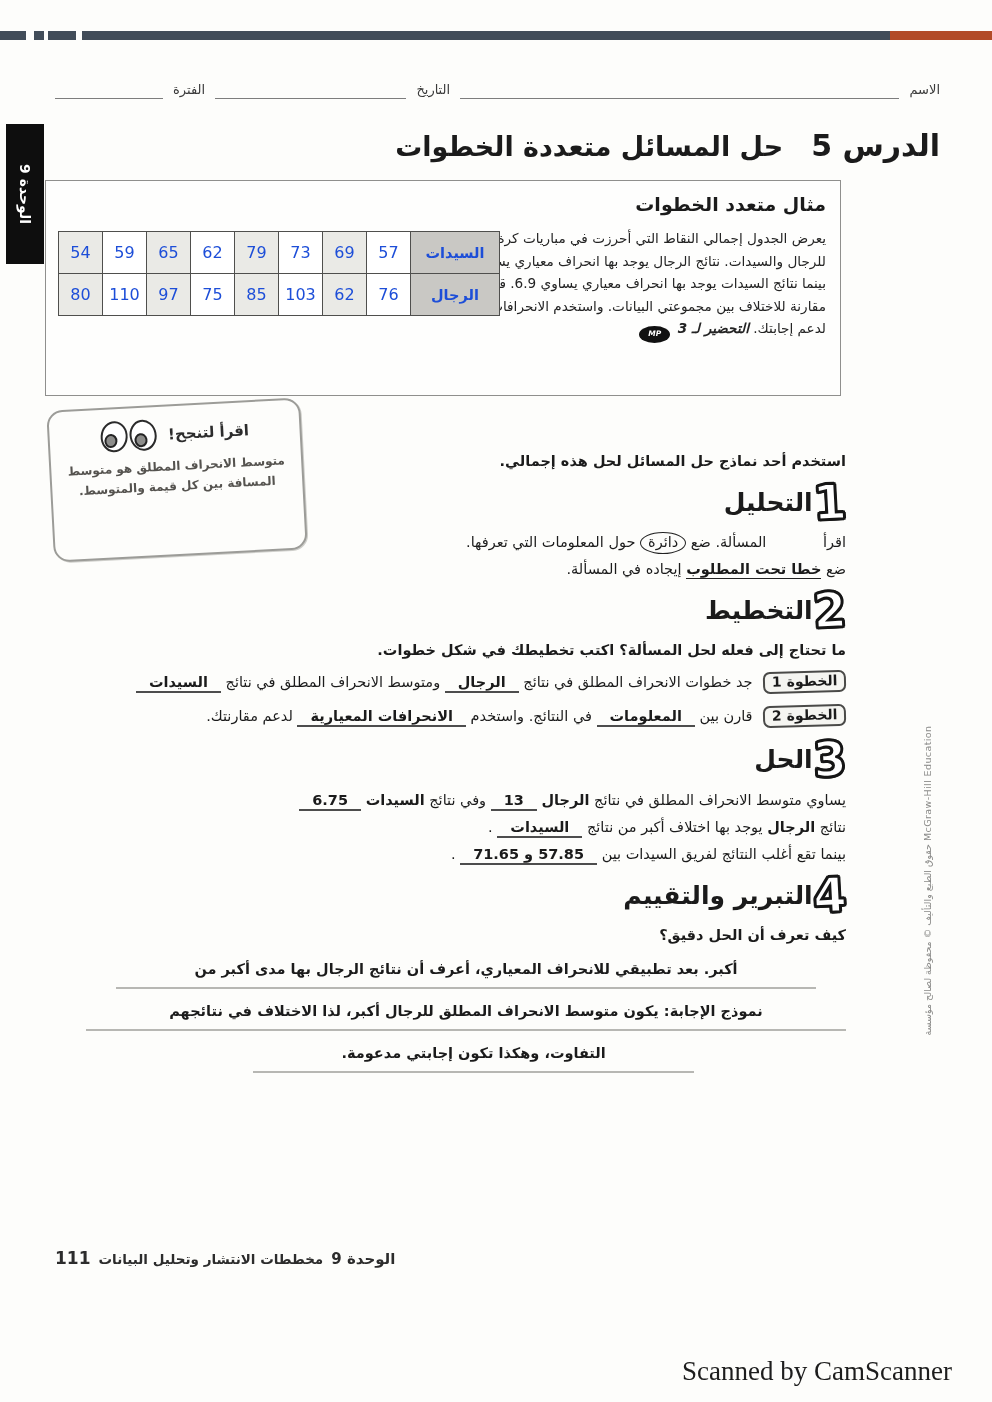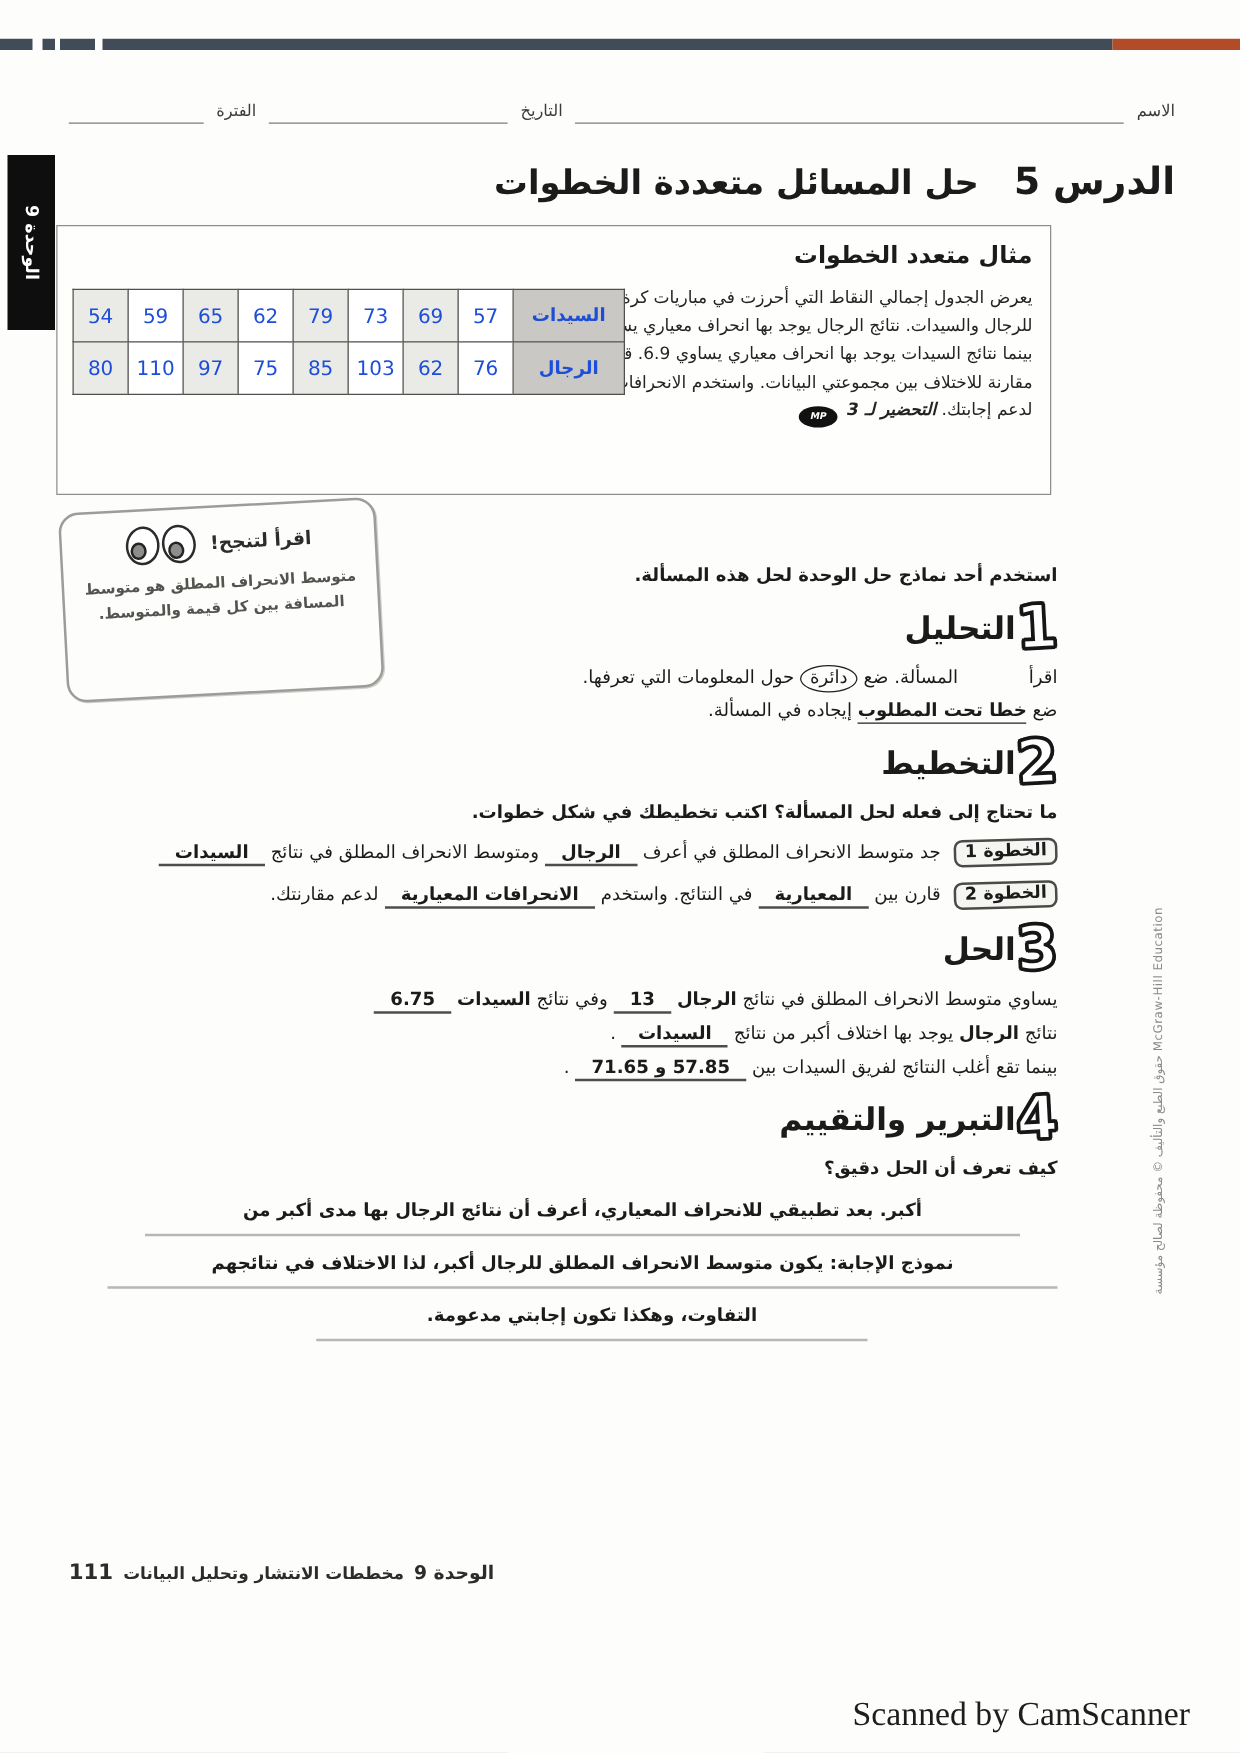--- a/index.html
+++ b/index.html
@@ -198,21 +198,21 @@
       <span class="eyes">
         <span class="eye l"></span>
         <span class="eye r"></span>
       </span>
     </div>
     <div class="rts-body">متوسط الانحراف المطلق هو متوسط المسافة بين كل قيمة والمتوسط.</div>
   </div>
 
   <div class="content">
 
-    <div class="line prompt">استخدم أحد نماذج حل الوحدة لحل هذه المسألة.</div>
+    <div class="line prompt">استخدم أحد نماذج حل المسائل لحل هذه إجمالي.</div>
 
     <div class="sec-head">
       <span class="big-num">1</span>
       <span class="sec-title">التحليل</span>
     </div>
     <div class="line">
       <span>اقرأ</span><span class="gap"></span>
       <span>المسألة. ضع</span>
       <span class="circle-word">دائرة</span>
       <span>حول المعلومات التي تعرفها.</span>
@@ -224,31 +224,31 @@
     </div>
 
     <div class="sec-head">
       <span class="big-num">2</span>
       <span class="sec-title">التخطيط</span>
     </div>
     <div class="line prompt">ما تحتاج إلى فعله لحل المسألة؟ اكتب تخطيطك في شكل خطوات.</div>
     <div class="step">
       <span class="badge">الخطوة 1</span>
       <span class="step-text">
-        <span>جد متوسط الانحراف المطلق في أعرف</span>
+        <span>جد خطوات الانحراف المطلق في نتائج</span>
         <span class="ans">الرجال</span>
         <span>ومتوسط الانحراف المطلق في نتائج</span>
         <span class="ans">السيدات</span>
       </span>
     </div>
     <div class="step">
       <span class="badge">الخطوة 2</span>
       <span class="step-text">
         <span>قارن بين</span>
-        <span class="ans">المعيارية</span>
+        <span class="ans">المعلومات</span>
         <span>في النتائج. واستخدم</span>
         <span class="ans">الانحرافات المعيارية</span>
         <span>لدعم مقارنتك.</span>
       </span>
     </div>
 
     <div class="sec-head">
       <span class="big-num">3</span>
       <span class="sec-title">الحل</span>
     </div>

